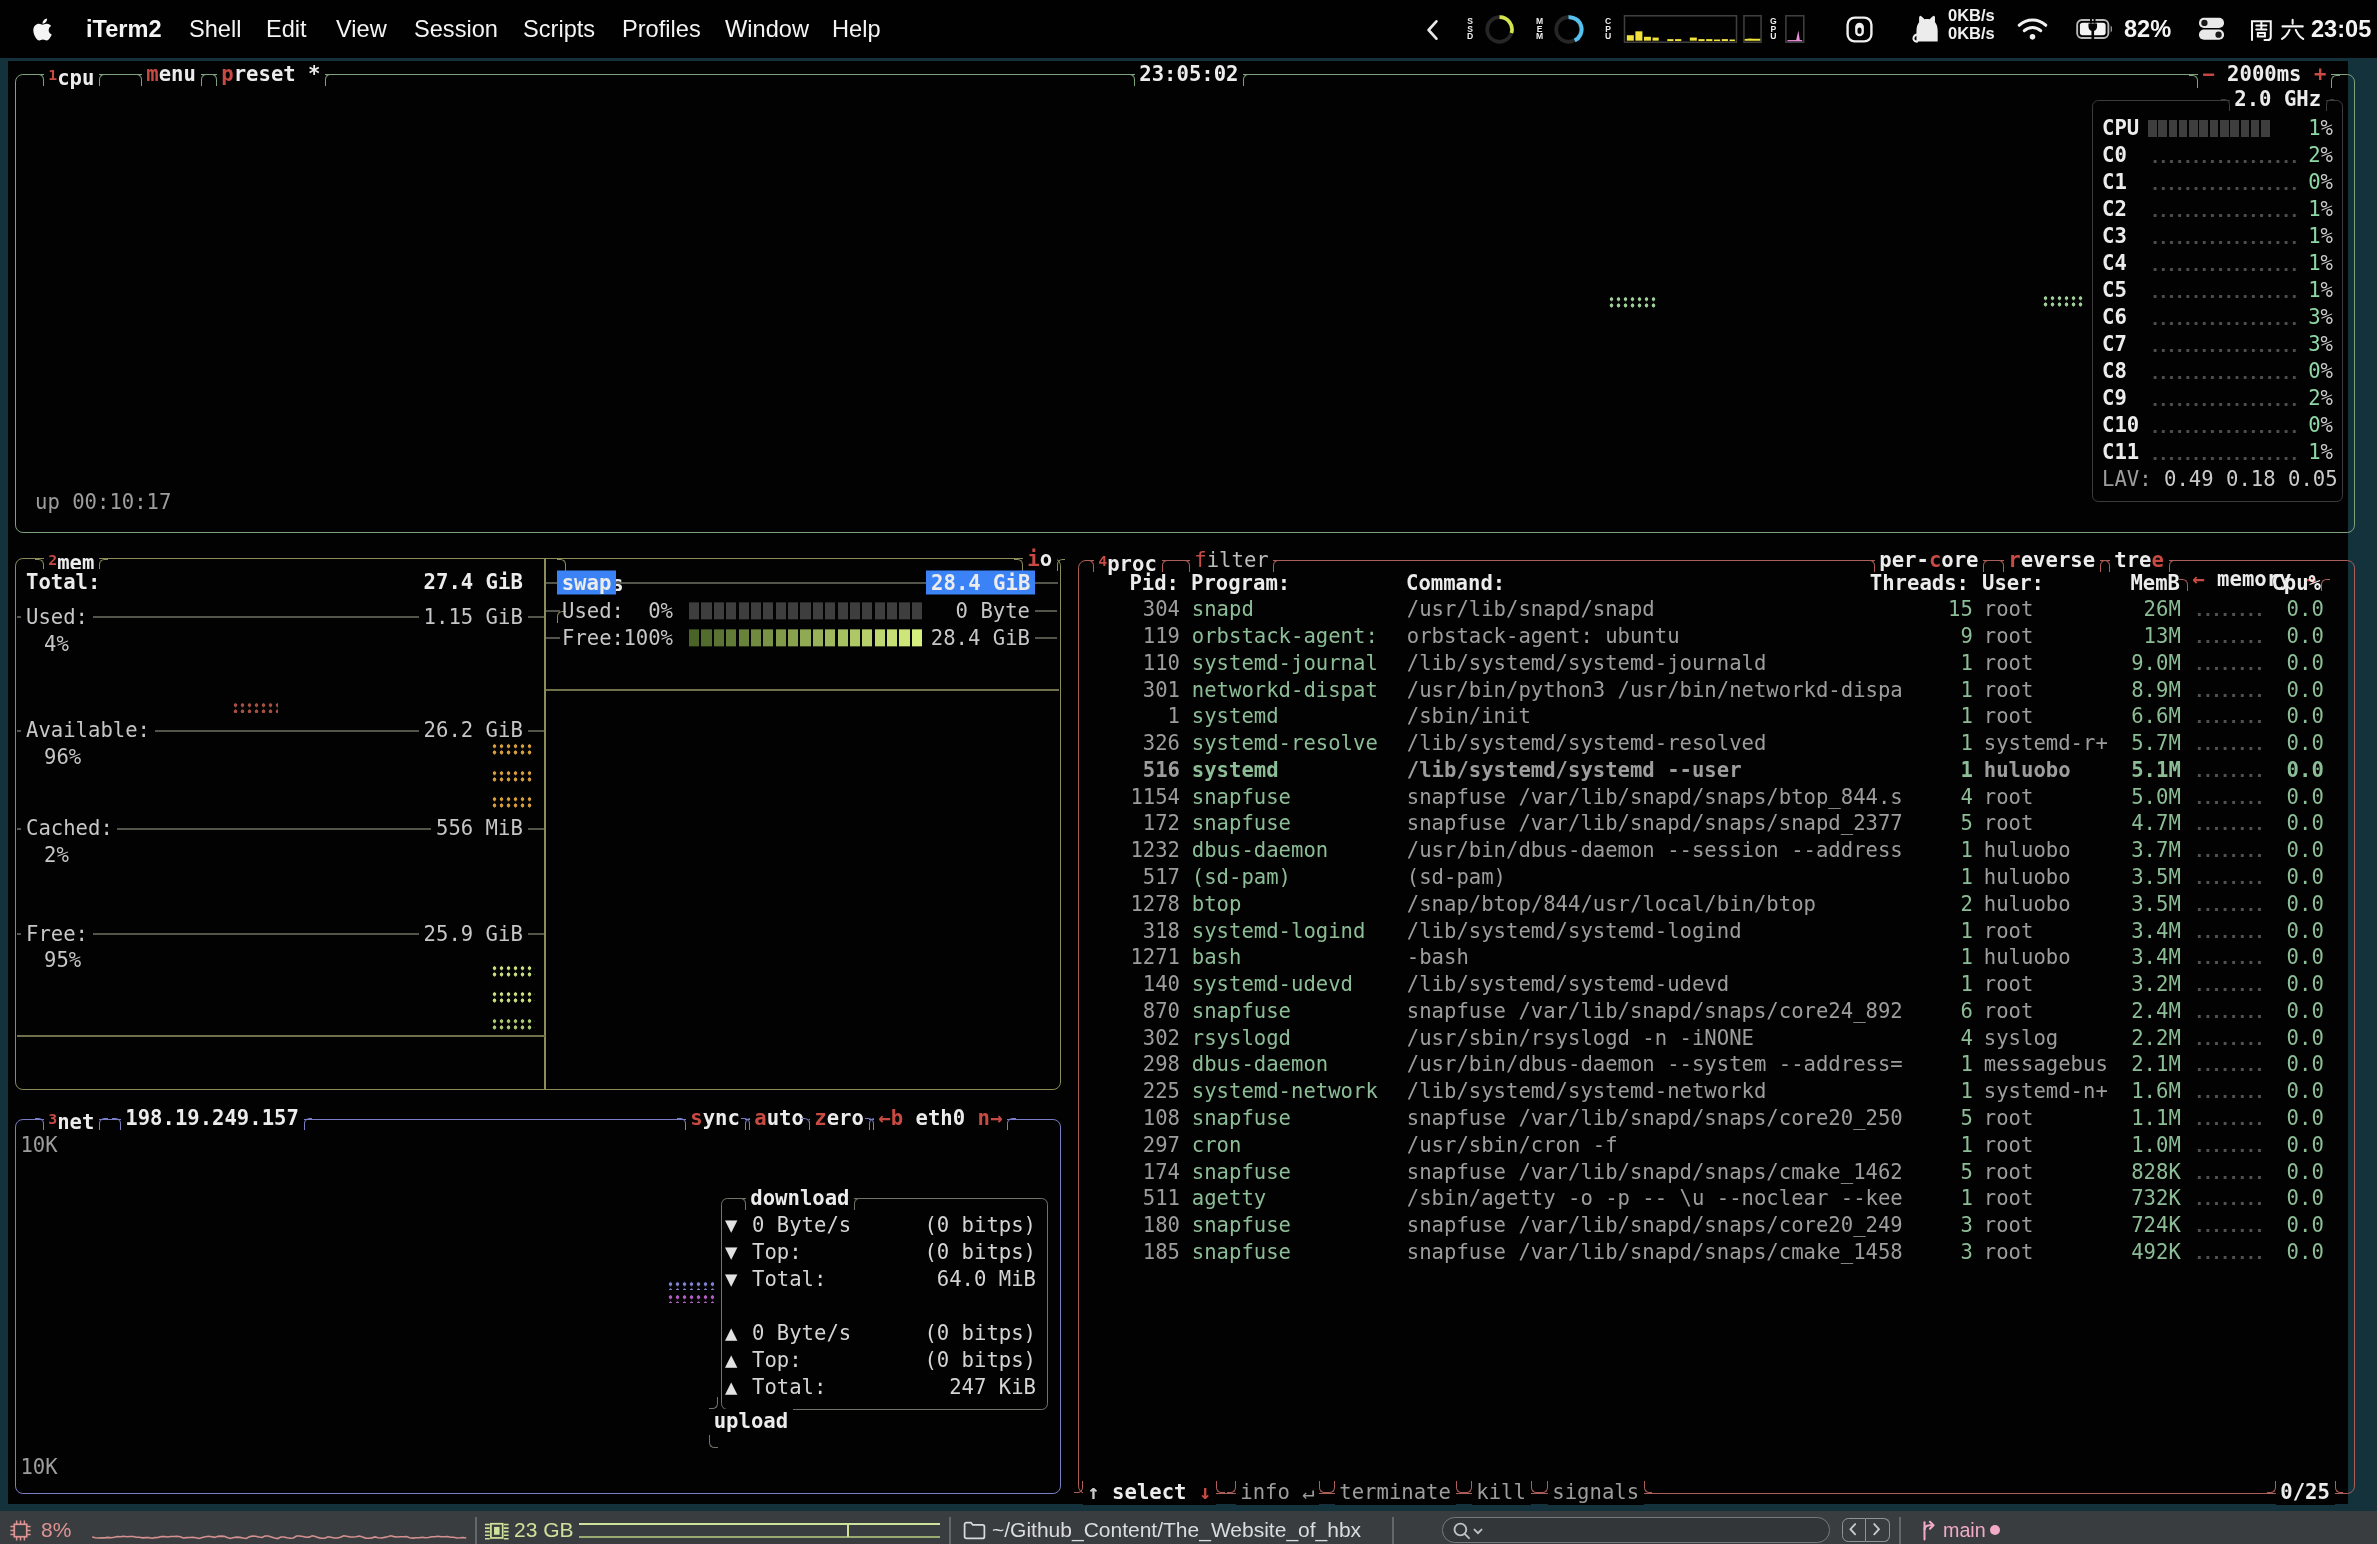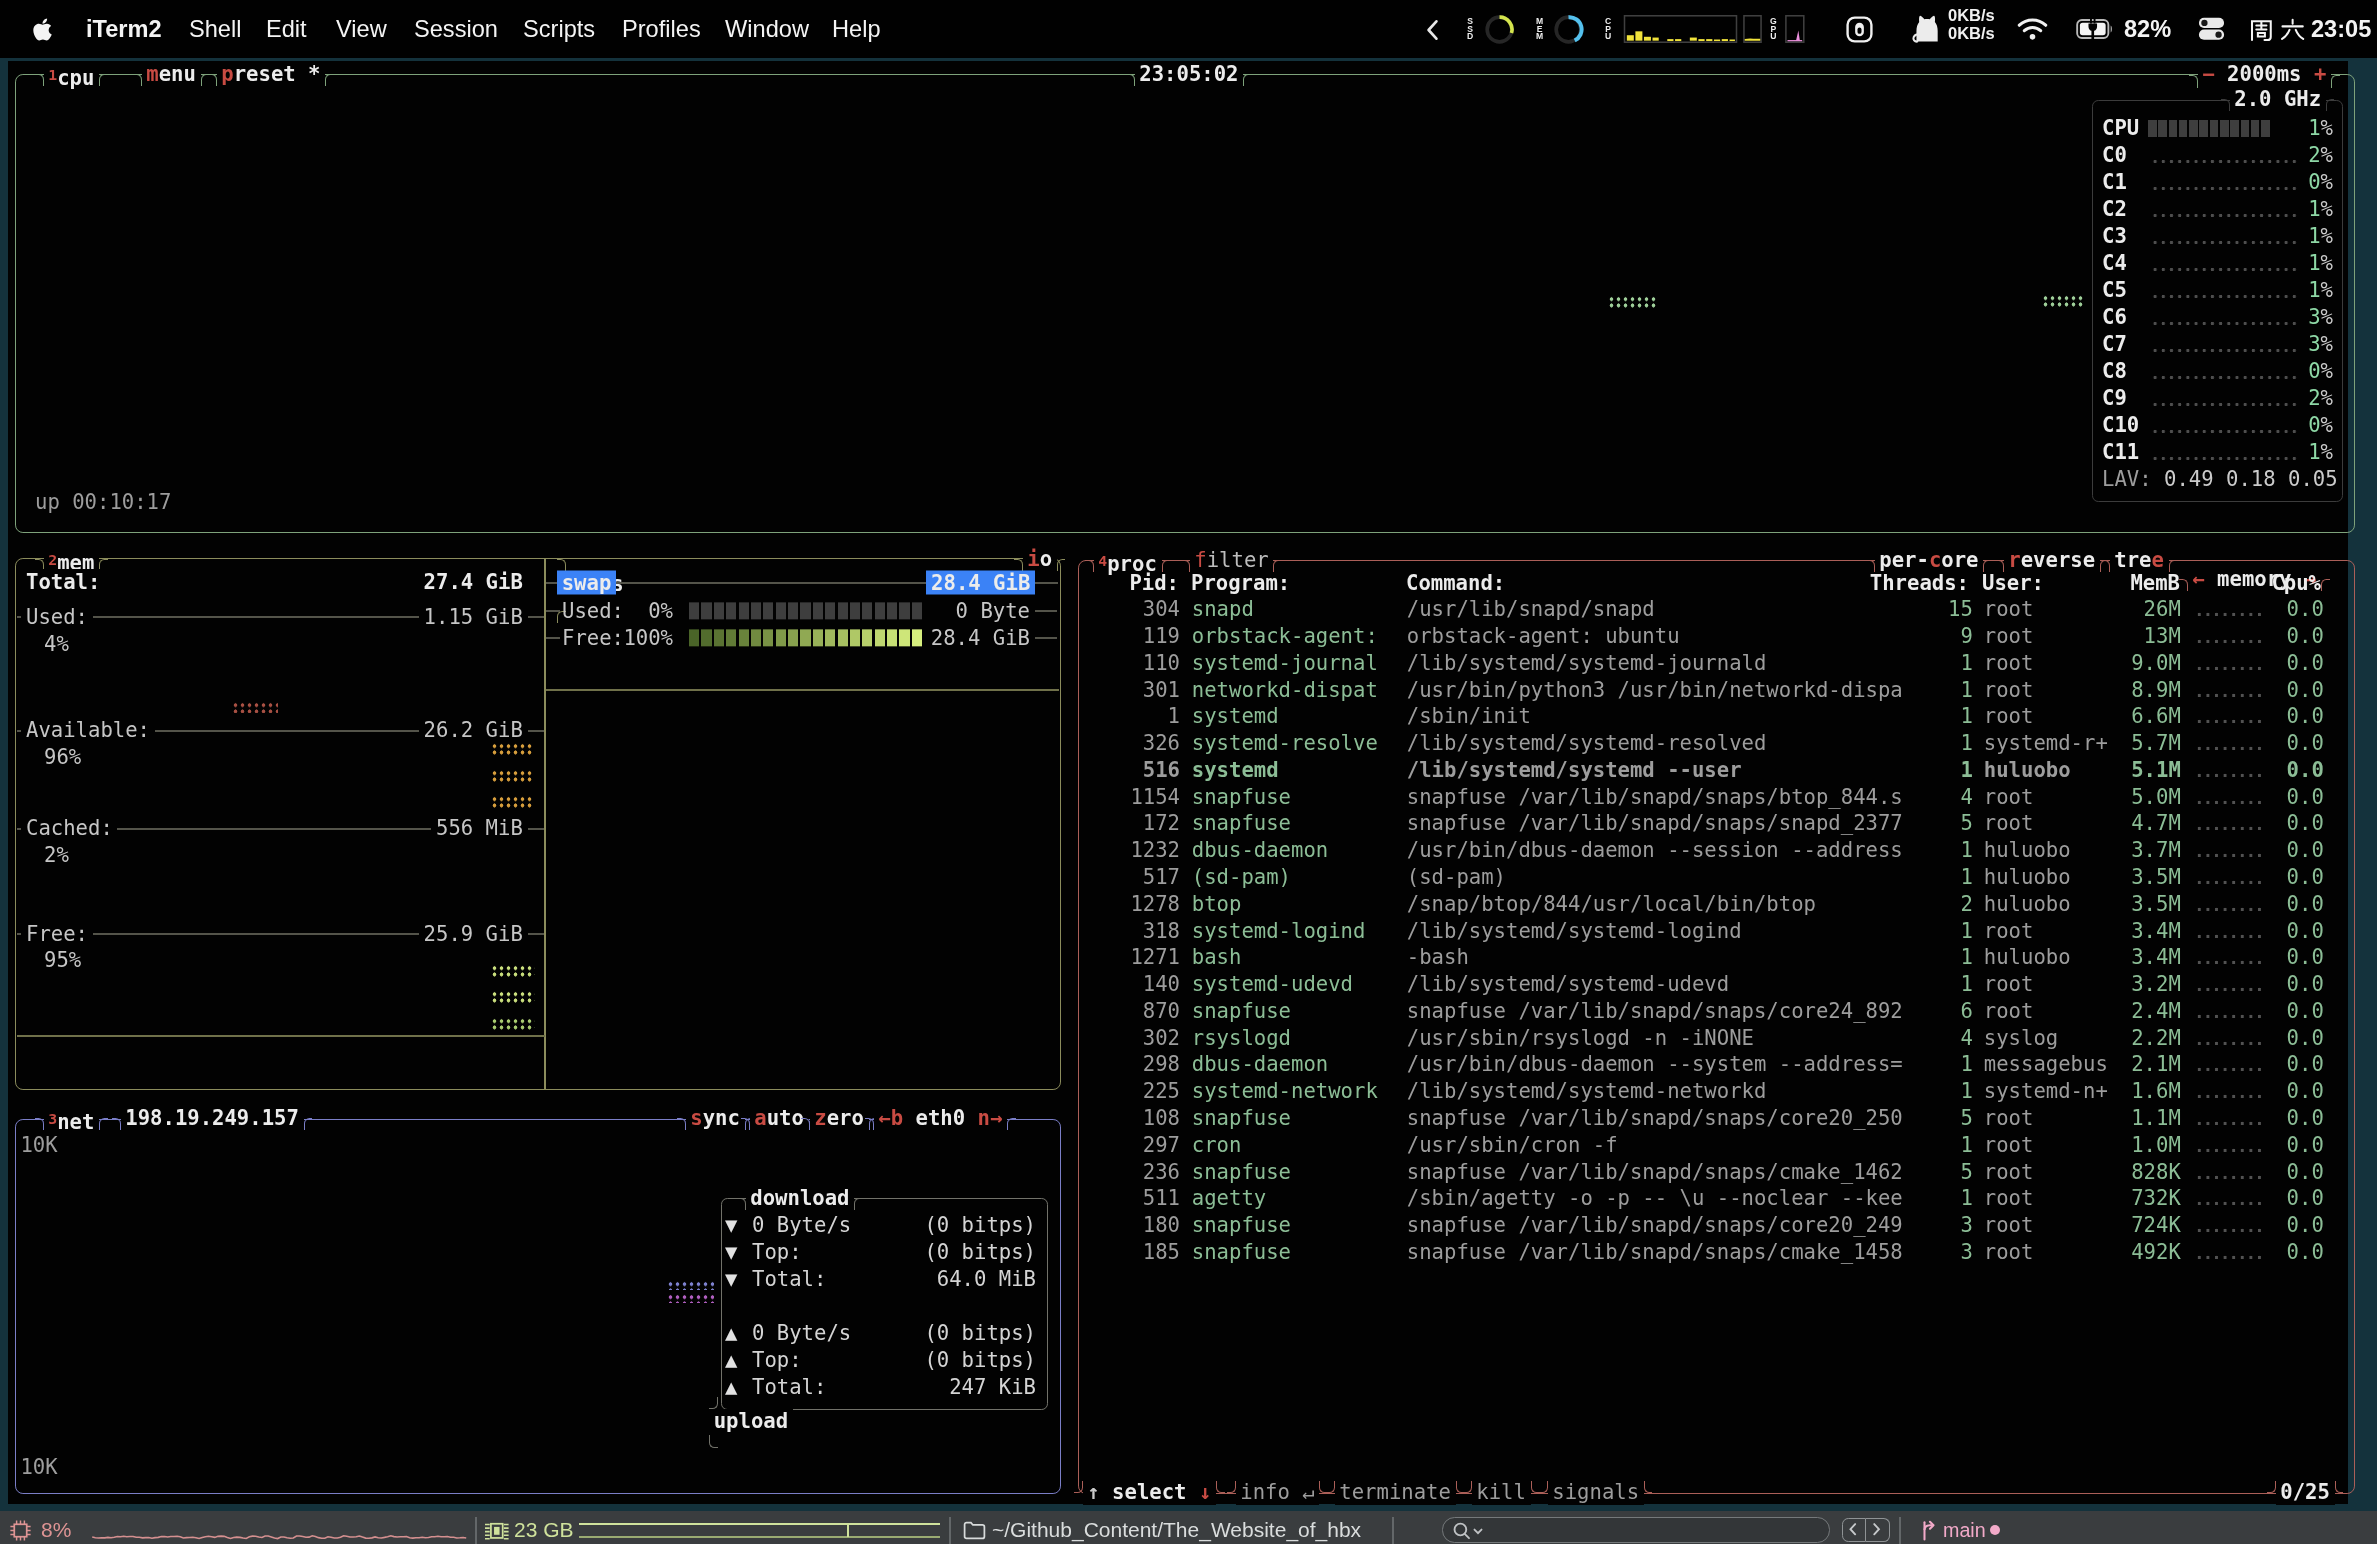--- a/index.html
+++ b/index.html
@@ -710,21 +710,21 @@
 
       <div class="prow" style="left: 1130px; top: 1105px;">
         <span class="ra gray">108</span><span></span><span class="pgreen">snapfuse</span><span class="gray">snapfuse /var/lib/snapd/snaps/core20_250</span><span class="ra pgreen">5</span><span></span><span class="gray">root</span><span class="ra pgreen">1.1M</span><span><span class="rowdots"></span></span><span class="ra pgreen">0.0</span>
       </div>
 
       <div class="prow" style="left: 1130px; top: 1132px;">
         <span class="ra gray">297</span><span></span><span class="pgreen">cron</span><span class="gray">/usr/sbin/cron -f</span><span class="ra pgreen">1</span><span></span><span class="gray">root</span><span class="ra pgreen">1.0M</span><span><span class="rowdots"></span></span><span class="ra pgreen">0.0</span>
       </div>
 
       <div class="prow" style="left: 1130px; top: 1159px;">
-        <span class="ra gray">236</span><span></span><span class="pgreen">snapfuse</span><span class="gray">snapfuse /var/lib/snapd/snaps/cmake_1462</span><span class="ra pgreen">5</span><span></span><span class="gray">root</span><span class="ra pgreen">828K</span><span><span class="rowdots"></span></span><span class="ra pgreen">0.0</span>
+        <span class="ra gray">174</span><span></span><span class="pgreen">snapfuse</span><span class="gray">snapfuse /var/lib/snapd/snaps/cmake_1462</span><span class="ra pgreen">5</span><span></span><span class="gray">root</span><span class="ra pgreen">828K</span><span><span class="rowdots"></span></span><span class="ra pgreen">0.0</span>
       </div>
 
       <div class="prow" style="left: 1130px; top: 1185px;">
         <span class="ra gray">511</span><span></span><span class="pgreen">agetty</span><span class="gray">/sbin/agetty -o -p -- \u --noclear --kee</span><span class="ra pgreen">1</span><span></span><span class="gray">root</span><span class="ra pgreen">732K</span><span><span class="rowdots"></span></span><span class="ra pgreen">0.0</span>
       </div>
 
       <div class="prow" style="left: 1130px; top: 1212px;">
         <span class="ra gray">180</span><span></span><span class="pgreen">snapfuse</span><span class="gray">snapfuse /var/lib/snapd/snaps/core20_249</span><span class="ra pgreen">3</span><span></span><span class="gray">root</span><span class="ra pgreen">724K</span><span><span class="rowdots"></span></span><span class="ra pgreen">0.0</span>
       </div>
 

